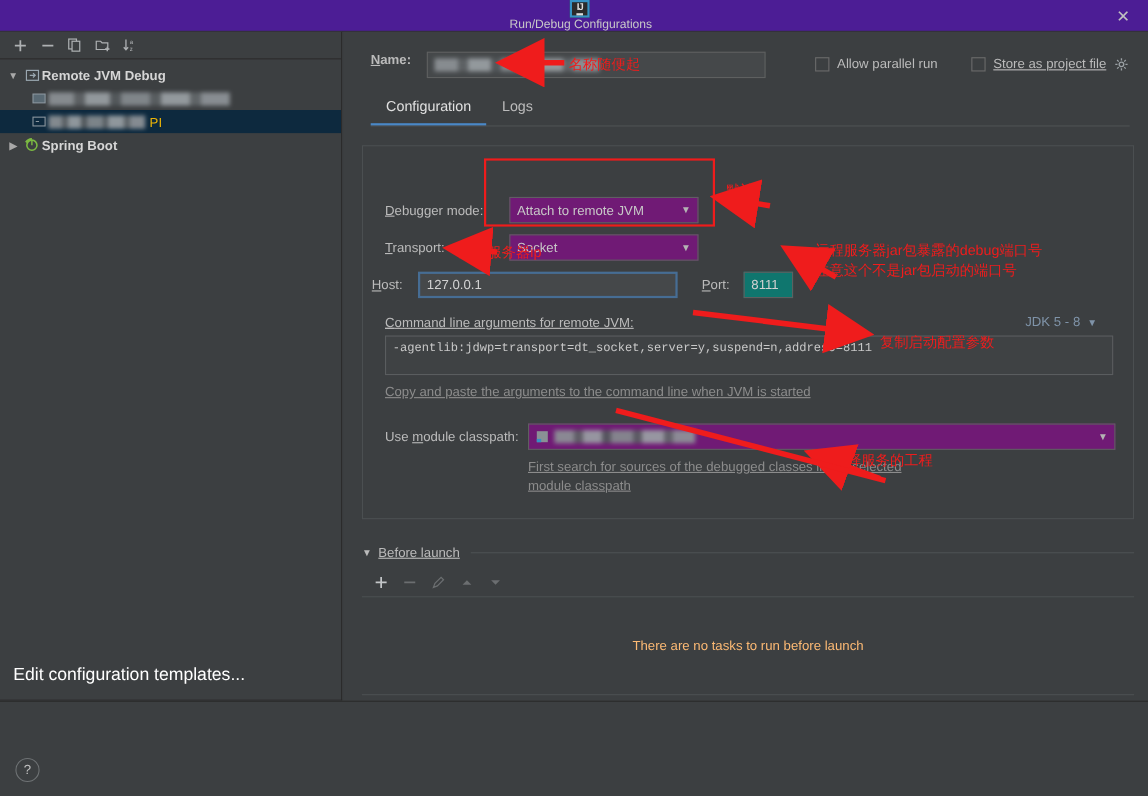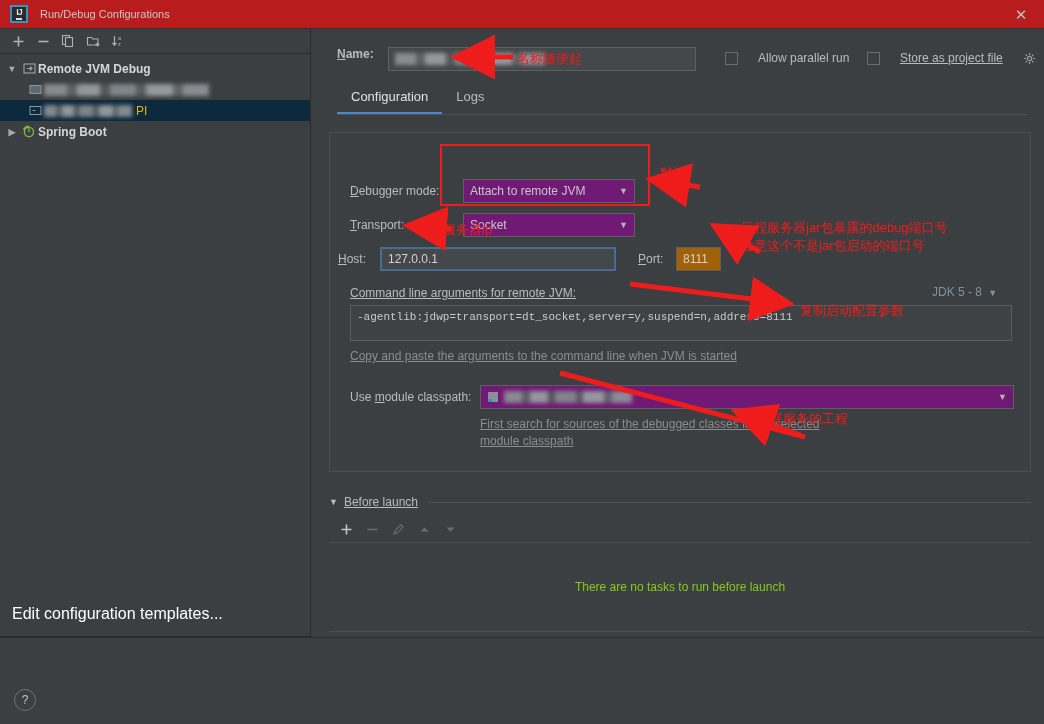--- a/index.html
+++ b/index.html
@@ -14,23 +14,23 @@
   }
   .window {
     position: relative;
     width: 1044px; height: 724px;
     background: #3c3f41;
   }
 
   
   .titlebar {
     position: absolute; left: 0; top: 0; width: 1044px; height: 29px;
-    background: #b91c1c;
+    background: #4c1d95;
     border-bottom: 1px solid #323232;
-    display: flex; align-items: center;
+    display: flex; align-items: center; flex-direction: column;
   }
   .ij-logo {
     width: 18px; height: 18px; margin-left: 10px;
     border: 2px solid #3592c4; background: #2b2b2b;
     display: flex; align-items: center; justify-content: center;
     font-size: 9px; color: #dcdcdc; font-weight: bold;
     font-family: "Liberation Sans", sans-serif; line-height: 1;
   }
   .ij-logo span { border-bottom: 2px solid #dcdcdc; padding-bottom: 1px; letter-spacing: -1px;}
   .titlebar-text {
@@ -94,21 +94,21 @@
     position: absolute; left: 25px; top: 18px; display: flex;  font-weight: bold;
   }
   .field-label { color: #bbbbbb; font-size: 12px; }
   .u { text-decoration: underline; }
   .name-input {
     margin-left: 14px; width: 308px; height: 24px;
     background: #45484a; border: 1px solid #5e6060;
     display: flex; align-items: center; padding-left: 6px;
   }
   .checkrow {
-    position: absolute; top: 22px; display: flex; align-items: center; gap: 20px; cursor: pointer;
+    position: absolute; top: 22px; display: flex; align-items: center; gap: 7px; cursor: pointer; margin-left: 16px;
   }
   .cb {
     width: 13px; height: 13px; border: 1px solid #6b6b6b; background: #3c3f41;
     display: inline-flex; align-items: center; justify-content: center;
     font-size: 10px; color: #d2d2d2; line-height: 1;
   }
   .gear {
     width: 14px; height: 14px; display: inline-flex; align-items: center; justify-content: center;
     color: #9aa0a4; font-size: 13px;
   }
@@ -132,21 +132,21 @@
   .row { position: absolute; display: flex; align-items: center; }
   .combo {
     background: #701a75; border: 1px solid #5e6060; height: 24px;
     display: flex; align-items: center; padding: 0 6px; font-size: 12px; color: #c8c8c8;
     cursor: pointer;
   }
   .combo .caret {
     margin-left: auto; color: #b4b4b4; font-size: 9px; padding-left: 8px;
   }
   .text-input {
-    background: #a16207; border: 1px solid #5e6060; height: 24px;
+    background: #0f766e; border: 1px solid #5e6060; height: 24px;
     display: flex; align-items: center; padding: 0 6px; font-size: 12px; color: #d2d2d2;
   }
   .text-input.focused { border: 2px solid #466d94; background: #45484a; }
   .mono-box {
     position: absolute; background: #3f4244; border: 1px solid #5a5d5f;
     font-family: "Liberation Mono", monospace; font-size: 11px; color: #c9c9c9;
     padding: 5px 6px; overflow: hidden;
   }
   .hint { position: absolute; color: #8c8c8c; font-size: 12px; line-height: 17px; text-decoration: underline; }
   .jdk-label {
@@ -163,21 +163,21 @@
     position: absolute; left: 17px; top: 488px; width: 702px; height: 26px;
     border-bottom: 1px solid #4b4f51; display: flex; align-items: center; padding-left: 8px; gap: 8px;
   }
   .bl-btn { width: 18px; height: 18px; display: flex; align-items: center; justify-content: center; color: #a8abad; cursor: pointer; }
   .bl-btn.dim { color: #6b6e70; }
   .bl-body {
     position: absolute; left: 17px; top: 514px; width: 702px; height: 89px;
     border-bottom: 1px solid #4b4f51;
     display: flex; align-items: center; justify-content: center;
   }
-  .bl-empty { color: #84cc16; font-size: 12px; }
+  .bl-empty { color: #fdba74; font-size: 12px; }
   .bottom-checks {
     position: absolute; left: 17px; top: 610px; display: flex; align-items: center; gap: 14px;
   }
   .bottom-check { display: flex; align-items: center; gap: 7px; cursor: pointer; }
 
   
   .footer {
     position: absolute; left: 0; top: 637px; width: 1044px; height: 87px;
     background: #3c3f41; border-top: 1px solid #2b2b2b;
   }

